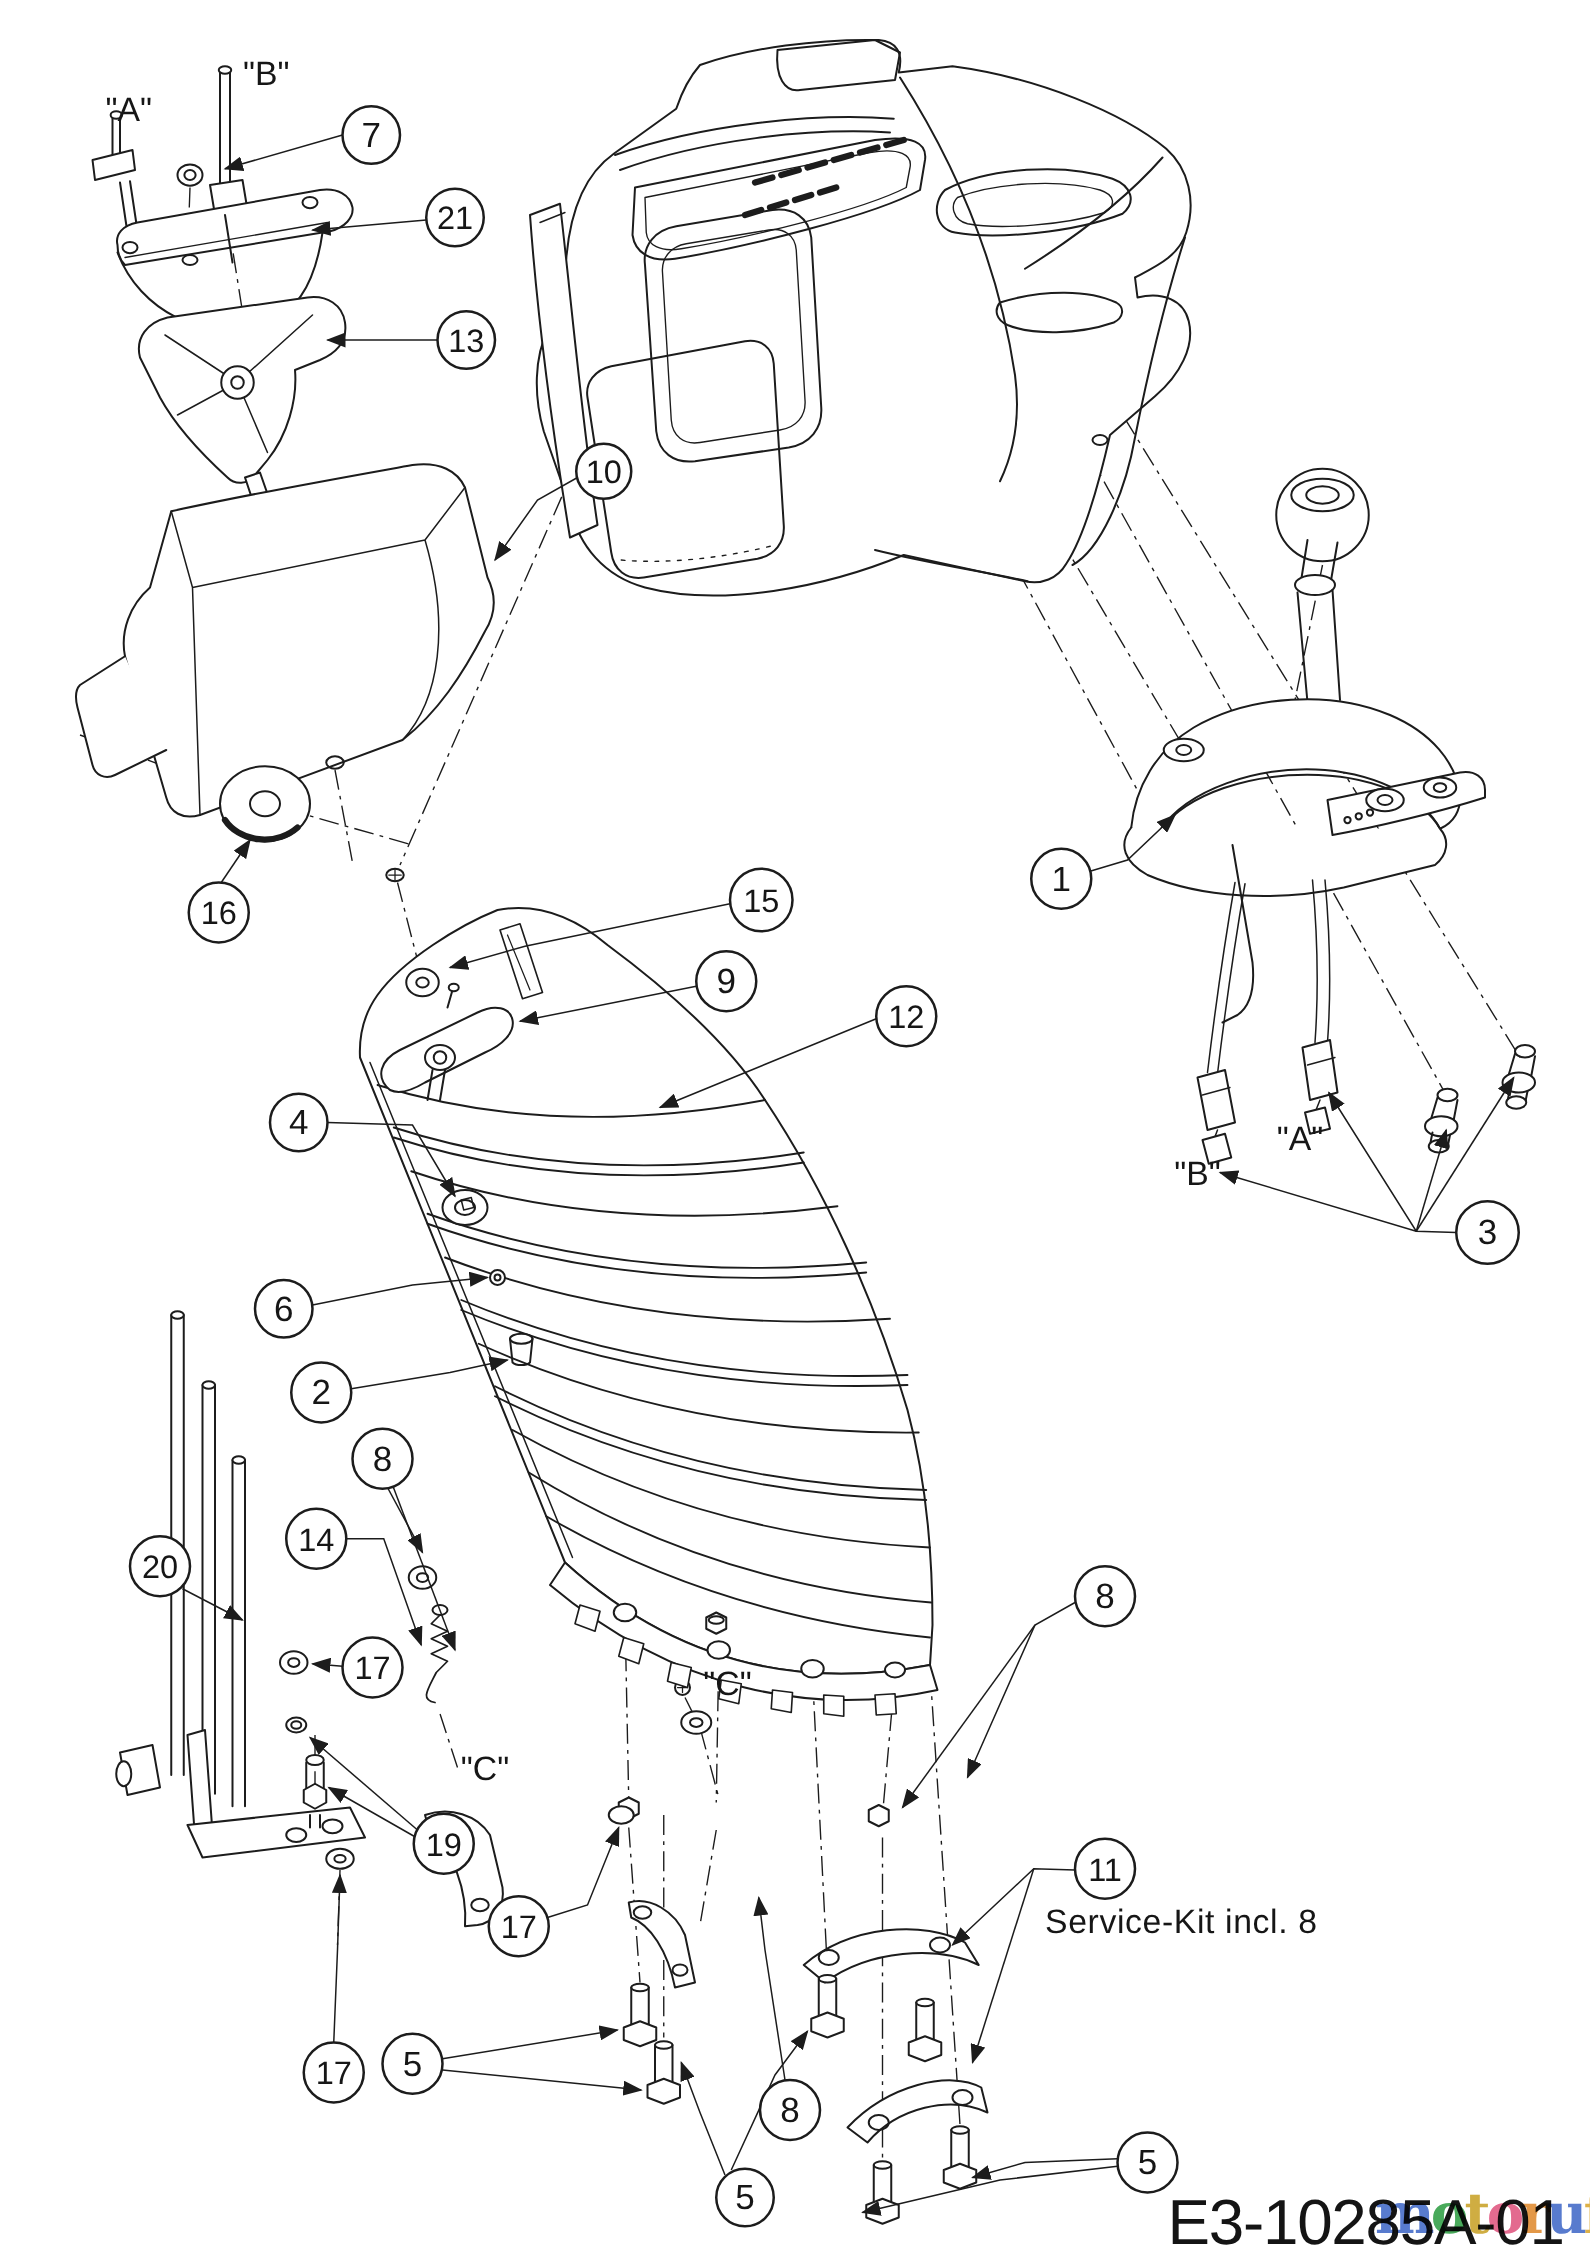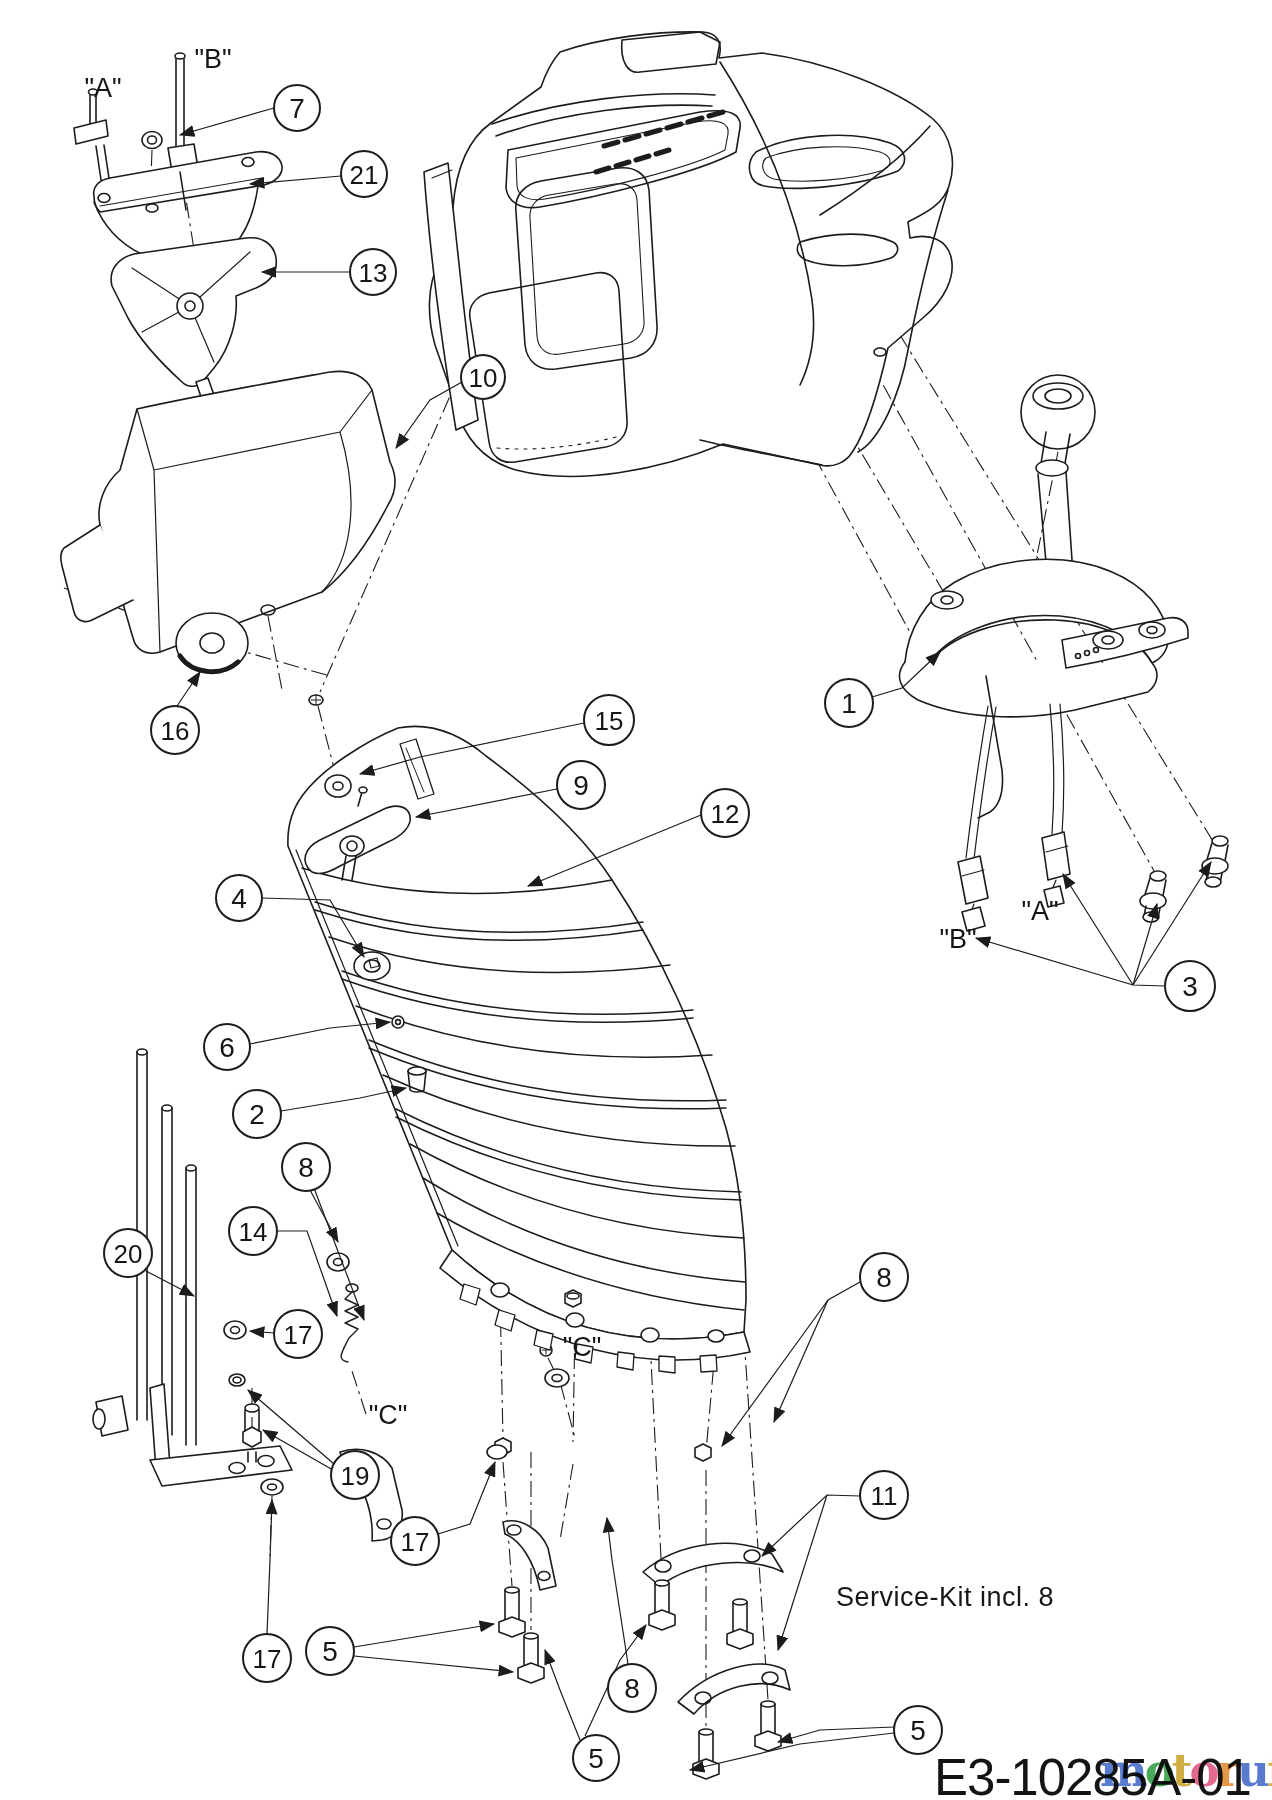--- a/index.html
+++ b/index.html
@@ -1,19 +1,19 @@
 <!DOCTYPE html>
 <html><head>
 <meta charset="utf-8">
 <style>
   html,body{margin:0;padding:0;background:#fff;}
   #stage{position:relative;width:1272px;height:1800px;background:#ffffff;overflow:hidden;
          font-family:"Liberation Sans",sans-serif;}
   #art{position:absolute;left:0;top:0;}
-  .note-text{position:absolute;left:836px;top:1582px;font-size:27px;color:#161616;
+  .note-text{position:absolute;left:836px;top:1522px;font-size:27px;color:#161616;
              letter-spacing:.5px;}
   .drawing-number{position:absolute;left:934px;top:1748px;font-size:51px;color:#141414;
                   letter-spacing:-1px;white-space:nowrap;}
   #watermark{position:absolute;left:1100px;top:1744px;font-family:"DejaVu Serif",serif;
              font-weight:bold;font-size:45px;letter-spacing:-3px;opacity:.88;
              mix-blend-mode:multiply;white-space:nowrap;z-index:4;}
   svg text.callout-num{font-family:"Liberation Sans",sans-serif;fill:#161616;}
   svg text.ref-label{font-family:"Liberation Sans",sans-serif;fill:#161616;font-size:27px;}
 </style>
 </head>

